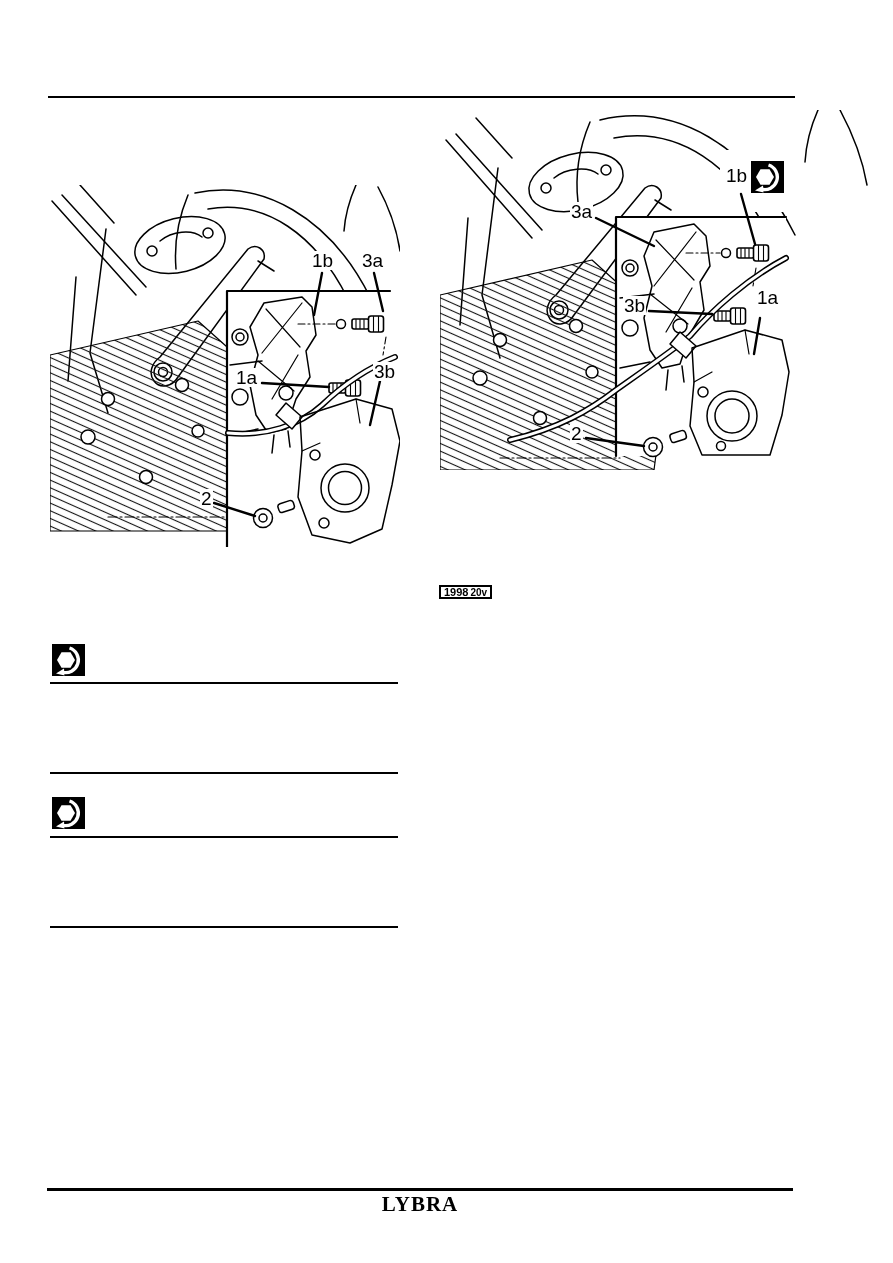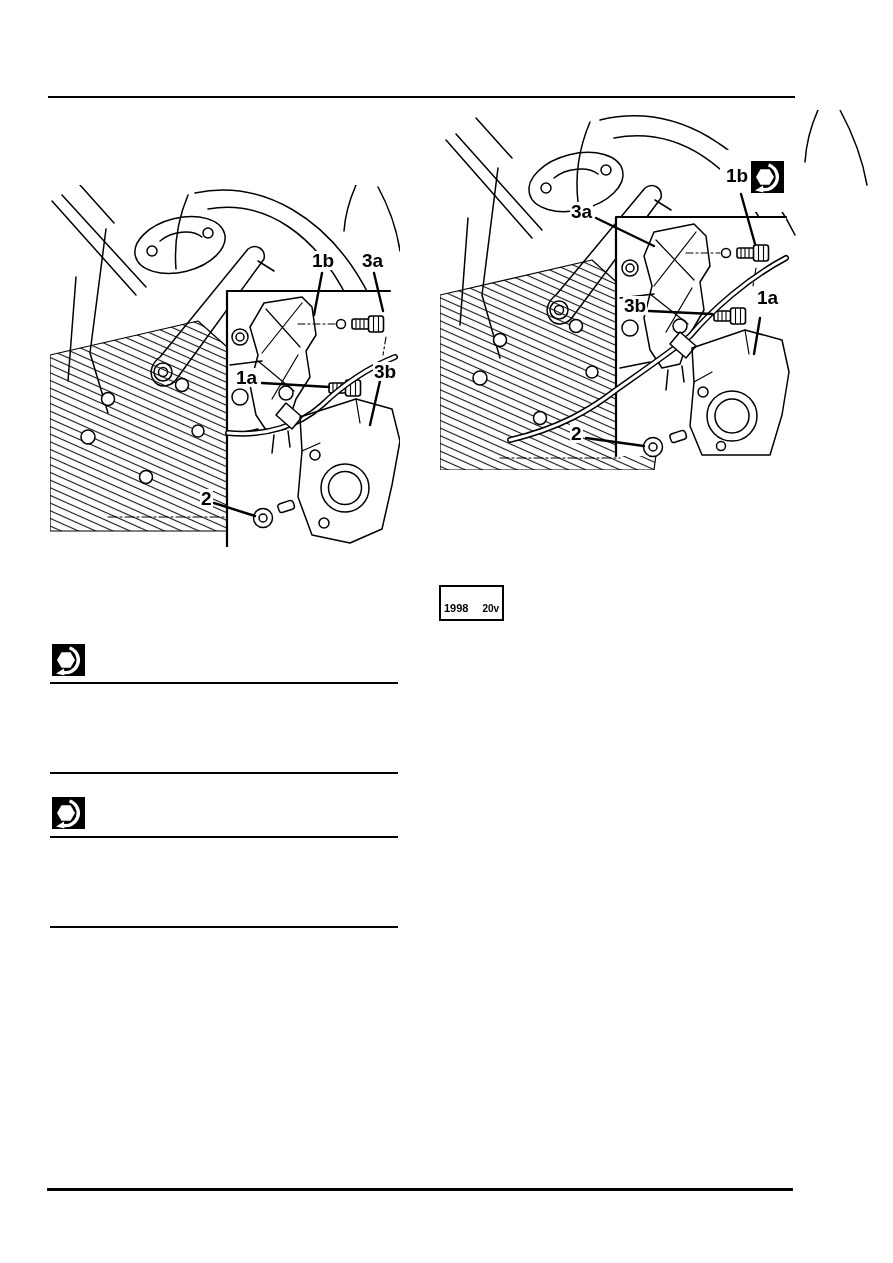--- a/index.html
+++ b/index.html
@@ -5,28 +5,28 @@
   html,body{margin:0;padding:0;background:#e8e8e8;}
   .page{
     position:relative;width:893px;height:1263px;background:#ffffff;
     font-family:"Liberation Sans",sans-serif;color:#000;overflow:hidden;
     margin:0 auto;
   }
   .rule{position:absolute;background:#000;height:2px;}
   .figure{position:absolute;}
   .figure svg{position:absolute;left:0;top:0;}
   .callout{
-    position:absolute;font-weight:bold;font-size:19px;line-height:1;
+    position:absolute;font-weight:normal;font-size:19px;line-height:1;
     background:#fff;padding:0 1px;letter-spacing:0;
   }
   .torque-icon{position:absolute;display:block;}
   .model-badge{
-    position:absolute;left:439px;top:585px;height:24px;box-sizing:border-box;
+    position:absolute;left:439px;top:585px;height:14px;box-sizing:border-box;
     border:2px solid #000;background:#fff;display:flex;align-items:baseline;
-    padding:16px 3px;gap:14px;font-weight:bold;font-size:11px;line-height:10px;
+    padding:0 3px;gap:2px;font-weight:bold;font-size:11px;line-height:10px;
   }
   .model-badge .small{font-size:10px;line-height:10px;}
   .footer-brand{
     position:absolute;left:47px;top:1194px;width:746px;text-align:center;
     font-family:"Liberation Serif",serif;font-weight:bold;font-size:21px;
     letter-spacing:1px;line-height:1;
   }
 </style>
 </head>
 <body>
@@ -277,14 +277,15 @@
   <svg class="torque-icon" style="left:52px;top:797px;" width="33" height="32" viewBox="0 0 33 32">
     <rect width="33" height="32" fill="#000"></rect>
     <polygon points="23,16 18.5,23.8 9.5,23.8 5,16 9.5,8.2 18.5,8.2" fill="#fff"></polygon>
     <path d="M 17.5,4 A 12,12 0 1 1 10,28" stroke="#fff" stroke-width="3.4" fill="none"></path>
     <polygon points="4,29.5 12,24.5 12.5,31.5" fill="#fff"></polygon>
   </svg>
   <div class="rule" style="left:50px;top:836px;width:348px;"></div>
   <div class="rule" style="left:50px;top:926px;width:348px;"></div>
 
   <div class="rule" style="left:47px;top:1188px;width:746px;height:3px;"></div>
+  <div class="footer-brand">LYBRA</div>
 
 </div>
 
 </body></html>

